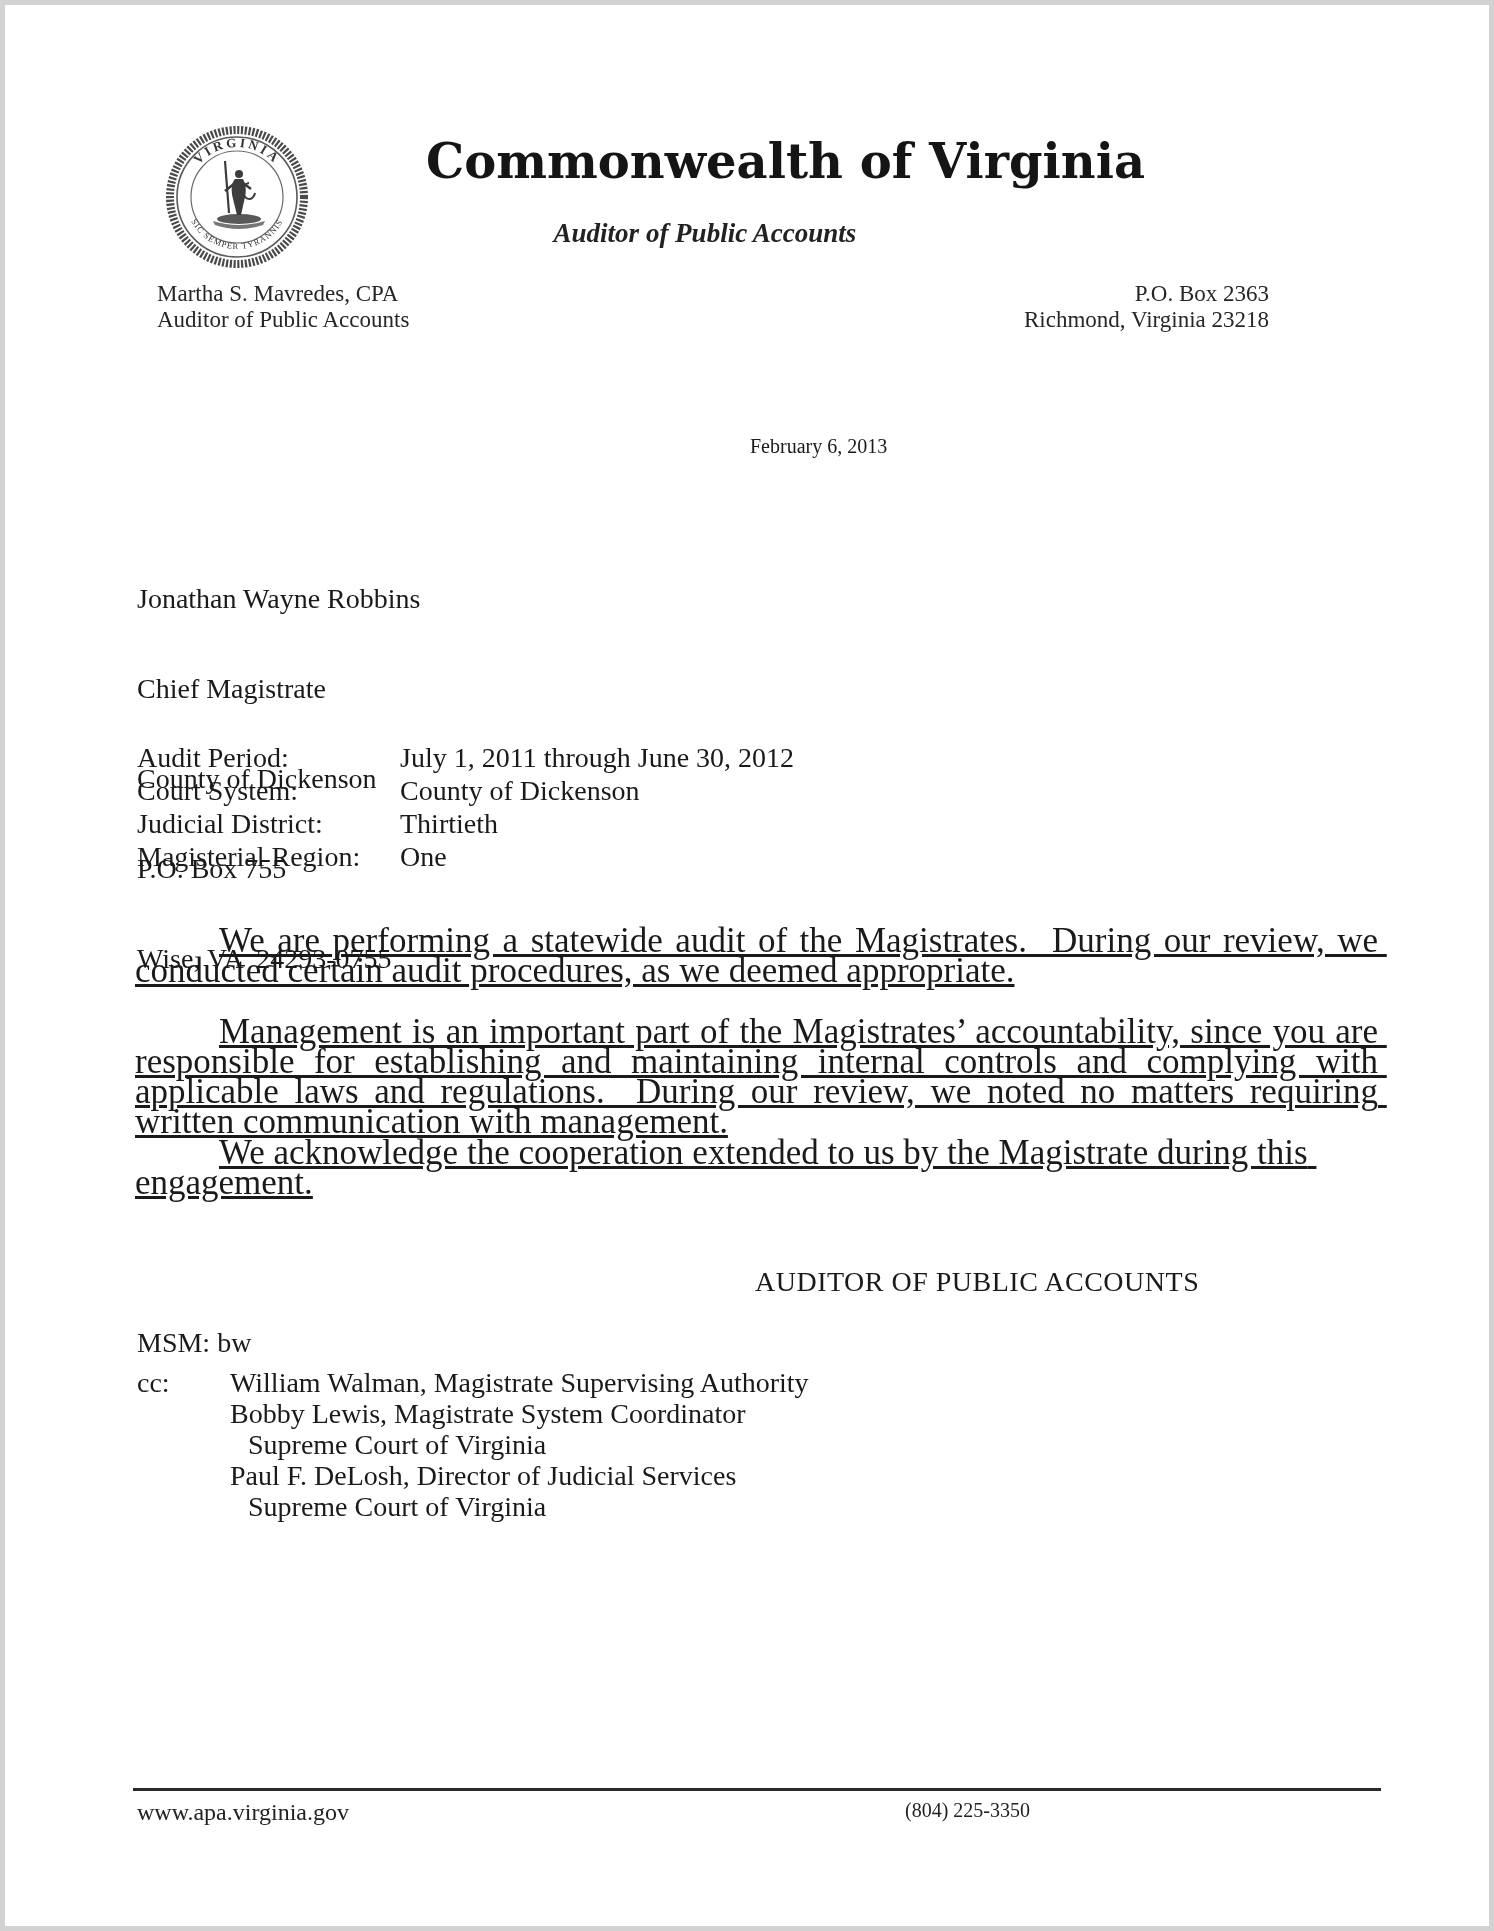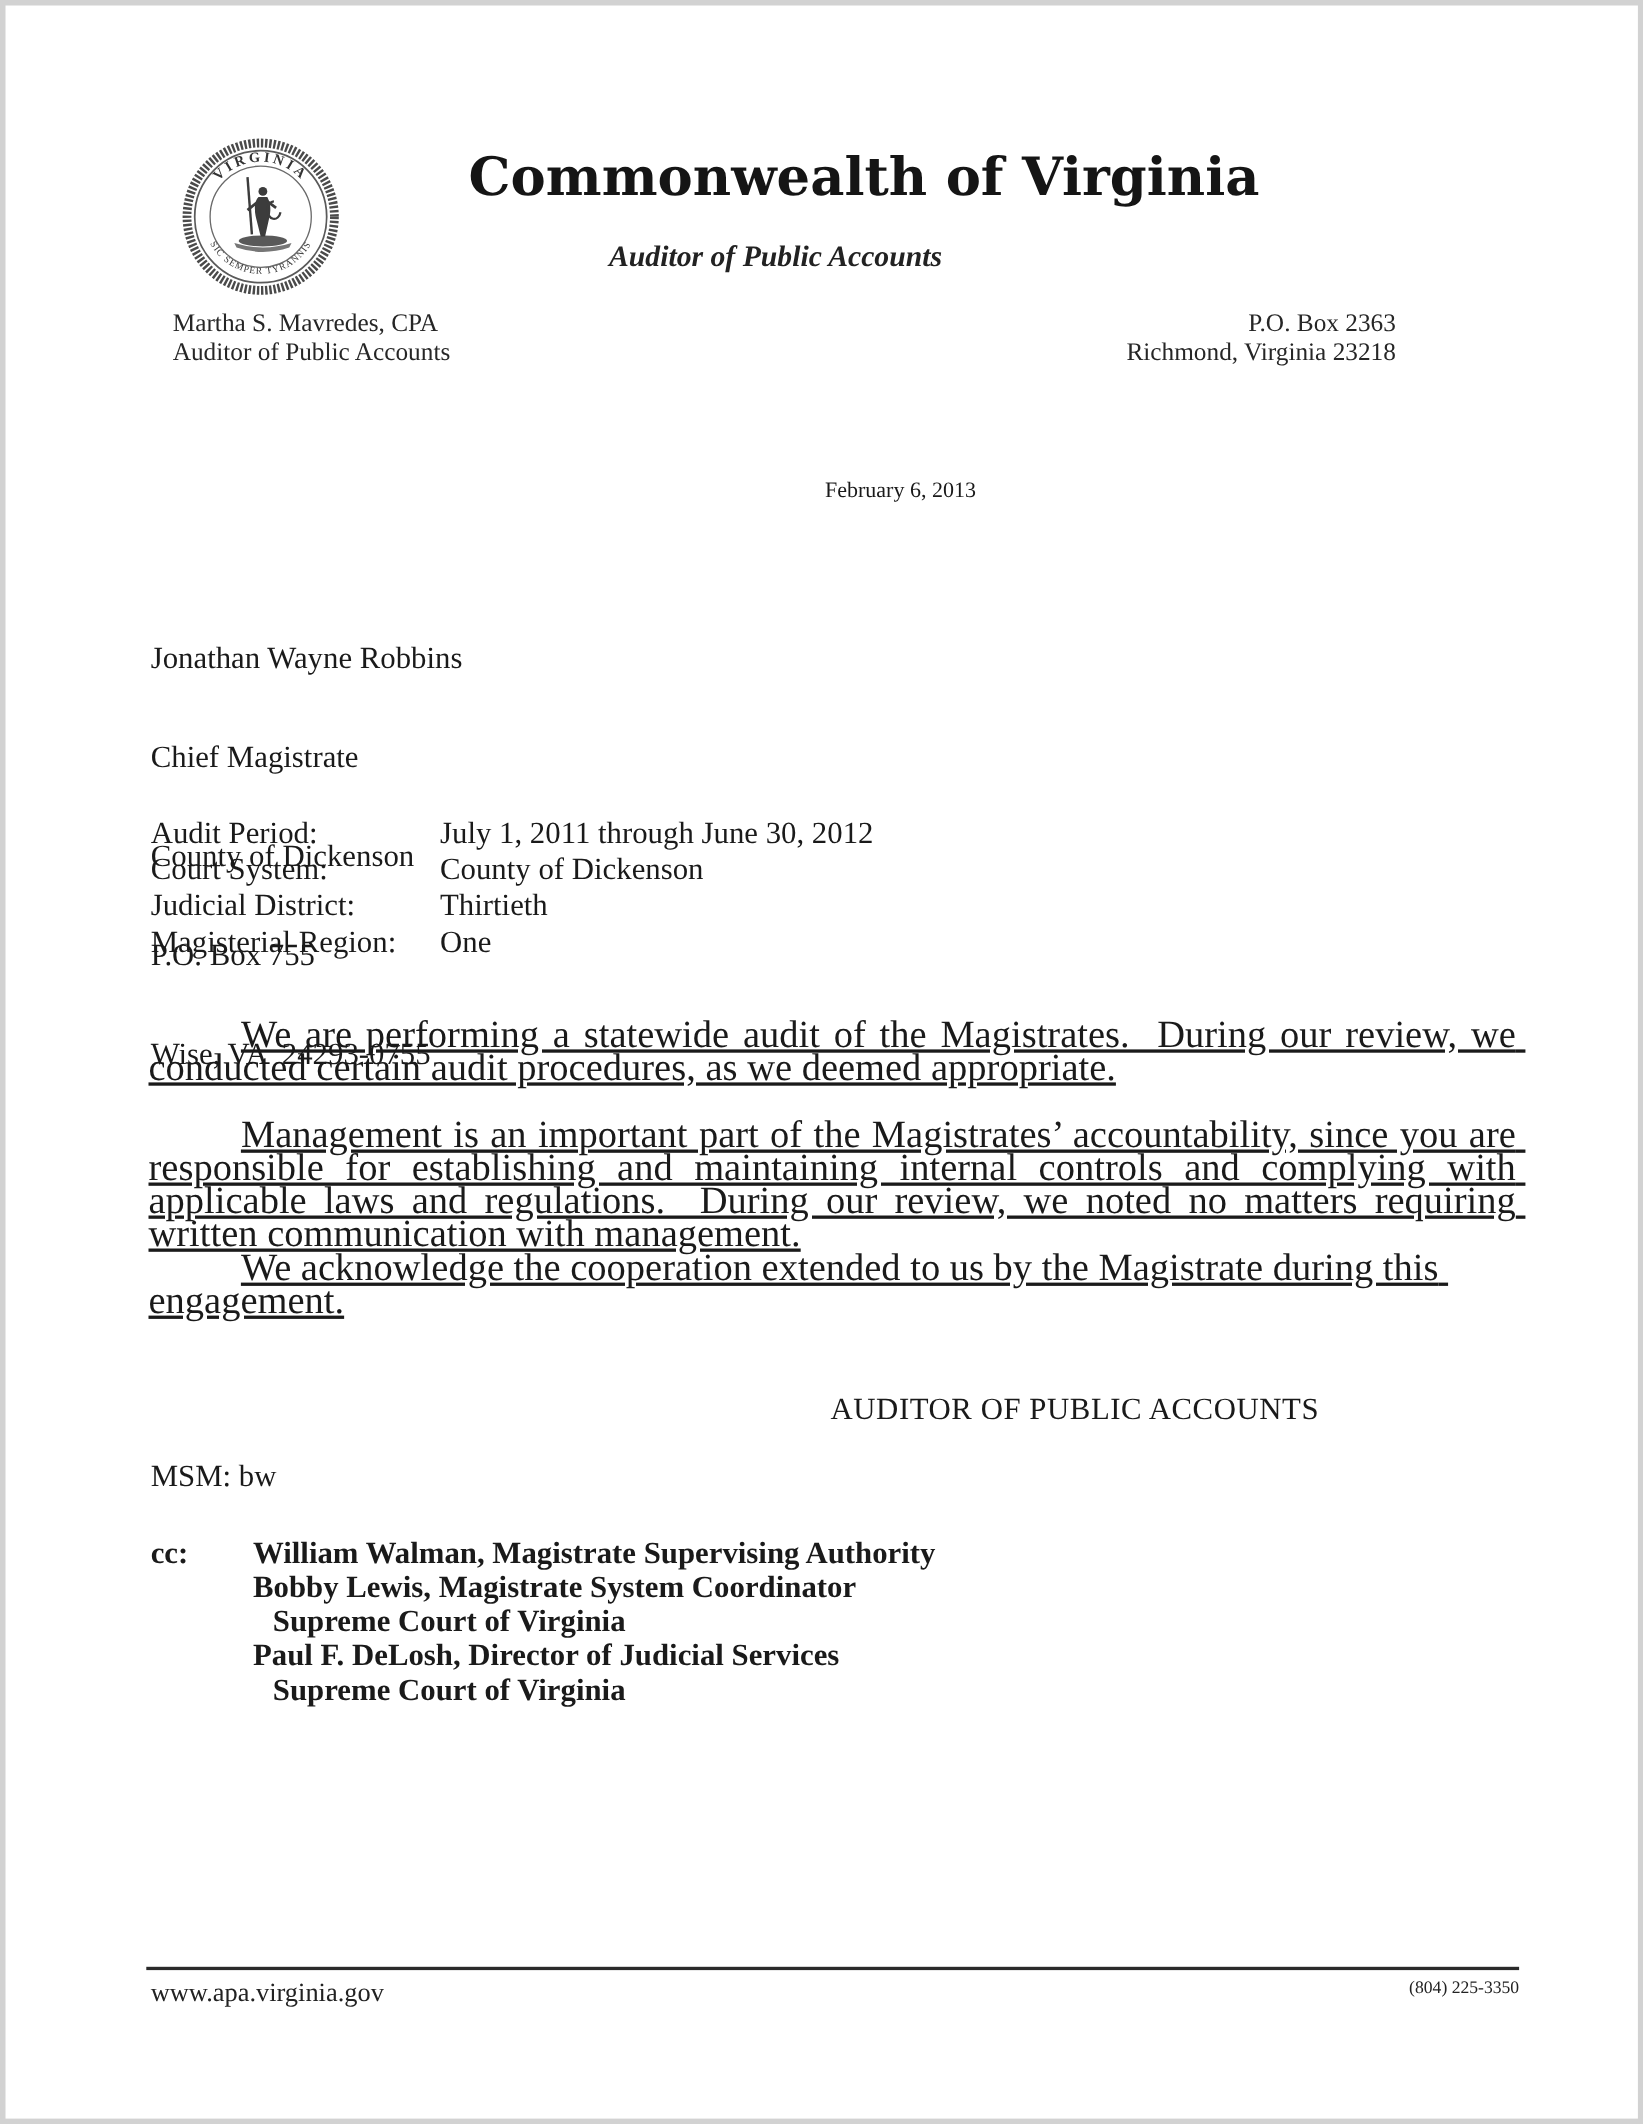--- a/index.html
+++ b/index.html
@@ -71,30 +71,30 @@
     white-space: pre-wrap;
     text-decoration: underline;
   }
   .p1 { top: 921px; }
   .p2 { top: 1012px; }
   .p3 { top: 1133px; text-align: left; }
 
   .signature-line { left: 750px; top: 1261px; font-size: 28px; letter-spacing: 0.5px; }
   .reference-line { left: 132px; top: 1322px; font-size: 28px; text-align: center; }
 
-  .cc-block { left: 132px; top: 1392px; font-size: 28px; line-height: 31px; font-weight: bold; }
+  .cc-block { left: 132px; top: 1362px; font-size: 28px; line-height: 31px; }
   .cc-row { display: flex; }
   .cc-label { width: 93px; flex: 0 0 93px; }
   .cc-line { line-height: 31px; }
   .cc-line.indent { padding-left: 18px; }
 
   
   .footer-rule { left: 128px; top: 1783px; width: 1248px; height: 3px; background: #2a2a2a; }
   .footer-left { left: 132px; top: 1794px; font-size: 24px; color: #222; }
-  .footer-right { left: 900px; top: 1794px; width: 476px; text-align: right; font-size: 16px; color: #222; }
+  .footer-right { left: 900px; top: 1794px; width: 476px; text-align: left; font-size: 20px; color: #222; }
 
   .seal-svg text {
     font-family: "Liberation Serif", "DejaVu Serif", serif;
     fill: #333;
   }
 </style>
 </head>
 <body>
 
 <div class="page">

